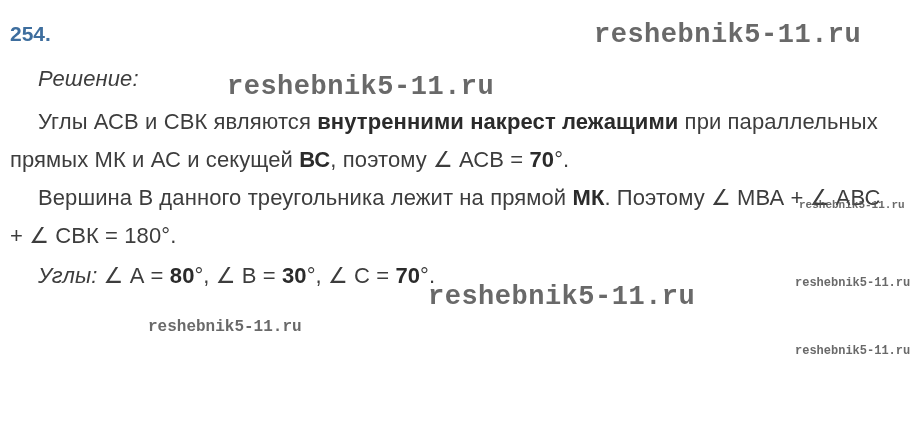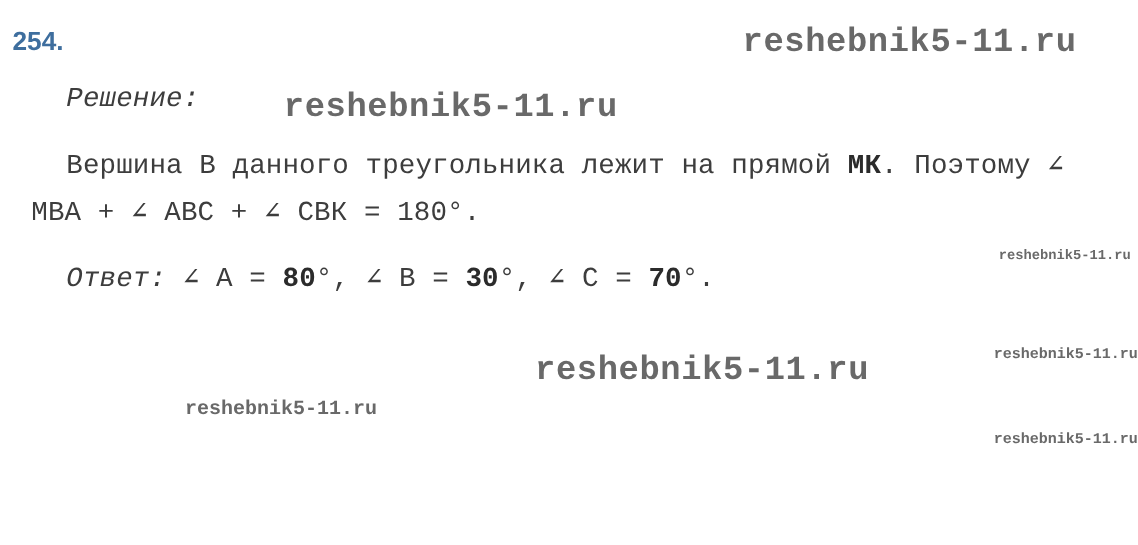--- a/index.html
+++ b/index.html
@@ -12,26 +12,25 @@
     overflow: hidden;
   }
   .page { padding: 22px 20px 0 10px; }
   .problem-number {
     color: var(--accent-color, #3e6e9e);
     font-size: 21px;
     font-weight: bold;
     margin: 0 0 14px 0;
   }
   .content p {
-    margin: 15px;
+    margin: 0;
     font-size: 22px;
     line-height: 38px;
     text-indent: 28px;
     letter-spacing: 0.1px;
-    font-family: Liberation Mono, monospace;
   }
   .content p[data-name="solution-label"] { margin-bottom: 5px; }
   .content p[data-name="conclusion"] { margin-top: 7px; }
   .content p[data-name="answer"] { margin-top: 2px; }
   .content b { font-weight: bold; color: #2b2b2b; }
   .content i { font-style: italic; }
   .wm {
     position: absolute;
     font-family: Liberation Mono, monospace;
     font-weight: bold;
@@ -51,22 +50,23 @@
   .wm-left-mid   { left: 148px; top: 318px; }
   .wm-right-3    { left: 795px; top: 344px; }
 </style>
 </head>
 <body>
 
 <div class="page" data-name="solution-page">
   <div class="problem-number" data-name="problem-number">254.</div>
   <div class="content" data-name="solution-content">
       <p data-name="solution-label"><i data-name="text-segment">Решение:</i></p>
+      <p data-name="step-1"><span data-name="text-segment">Углы АСВ и СВК являются </span><b data-name="text-segment">внутренними накрест лежащими</b><span data-name="text-segment"> при параллельных прямых МК и АС и секущей </span><b data-name="text-segment">ВС</b><span data-name="text-segment">, поэтому ∠ АСВ = </span><b data-name="text-segment">70</b><span data-name="text-segment">°.</span></p>
       <p data-name="step-3"><span data-name="text-segment">Вершина В данного треугольника лежит на прямой </span><b data-name="text-segment">МК</b><span data-name="text-segment">. Поэтому ∠ МВА + ∠ АВС + ∠ СВК = 180°.</span></p>
-      <p data-name="answer"><i data-name="text-segment">Ответ:</i><span data-name="text-segment"> ∠ А = </span><b data-name="text-segment">80</b><span data-name="text-segment">°, ∠ В = </span><b data-name="text-segment">30</b><span data-name="text-segment">°, ∠ С = </span><b data-name="text-segment">70</b><span data-name="text-segment">°.</span></p>
+      <p data-name="answer"><i data-name="text-segment">Углы:</i><span data-name="text-segment"> ∠ А = </span><b data-name="text-segment">80</b><span data-name="text-segment">°, ∠ В = </span><b data-name="text-segment">30</b><span data-name="text-segment">°, ∠ С = </span><b data-name="text-segment">70</b><span data-name="text-segment">°.</span></p>
     </div>
 </div>
 
 <div class="wm wm-lg wm-top-right" data-name="watermark">reshebnik5-11.ru</div>
 <div class="wm wm-lg wm-center-top" data-name="watermark">reshebnik5-11.ru</div>
 <div class="wm wm-sm wm-right-1" data-name="watermark">reshebnik5-11.ru</div>
 <div class="wm wm-lg wm-center-mid" data-name="watermark">reshebnik5-11.ru</div>
 <div class="wm wm-sm wm-right-2" data-name="watermark">reshebnik5-11.ru</div>
 <div class="wm wm-md wm-left-mid" data-name="watermark">reshebnik5-11.ru</div>
 <div class="wm wm-sm wm-right-3" data-name="watermark">reshebnik5-11.ru</div>

